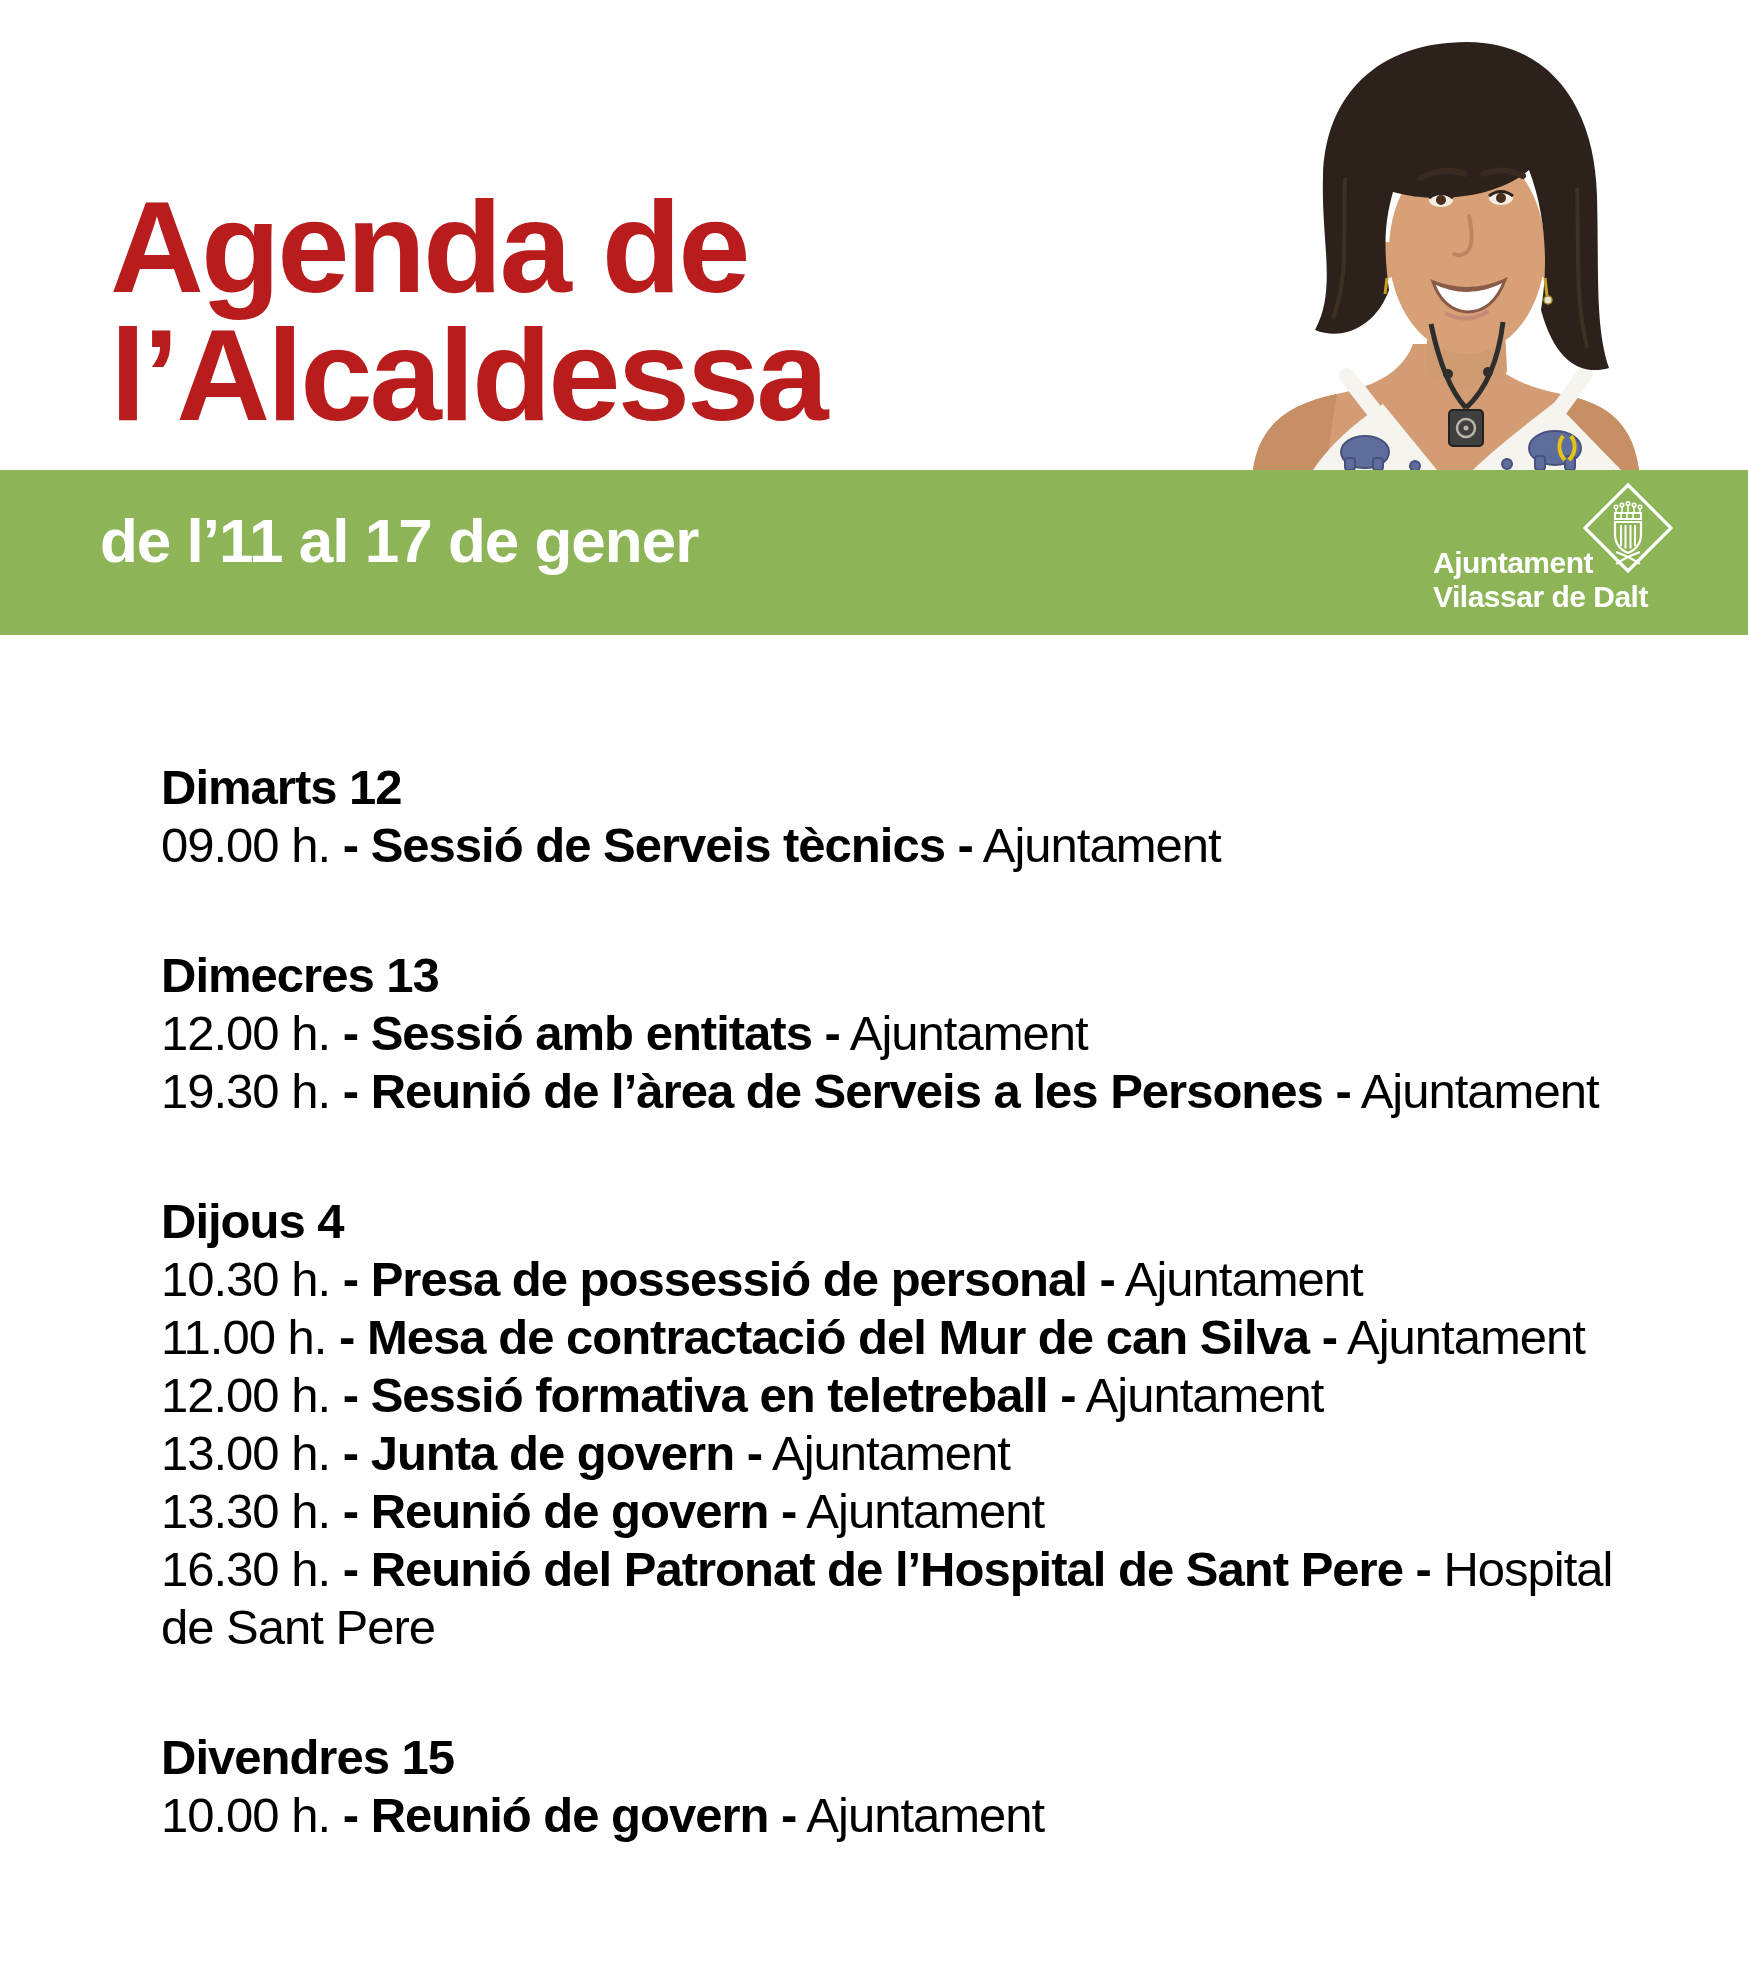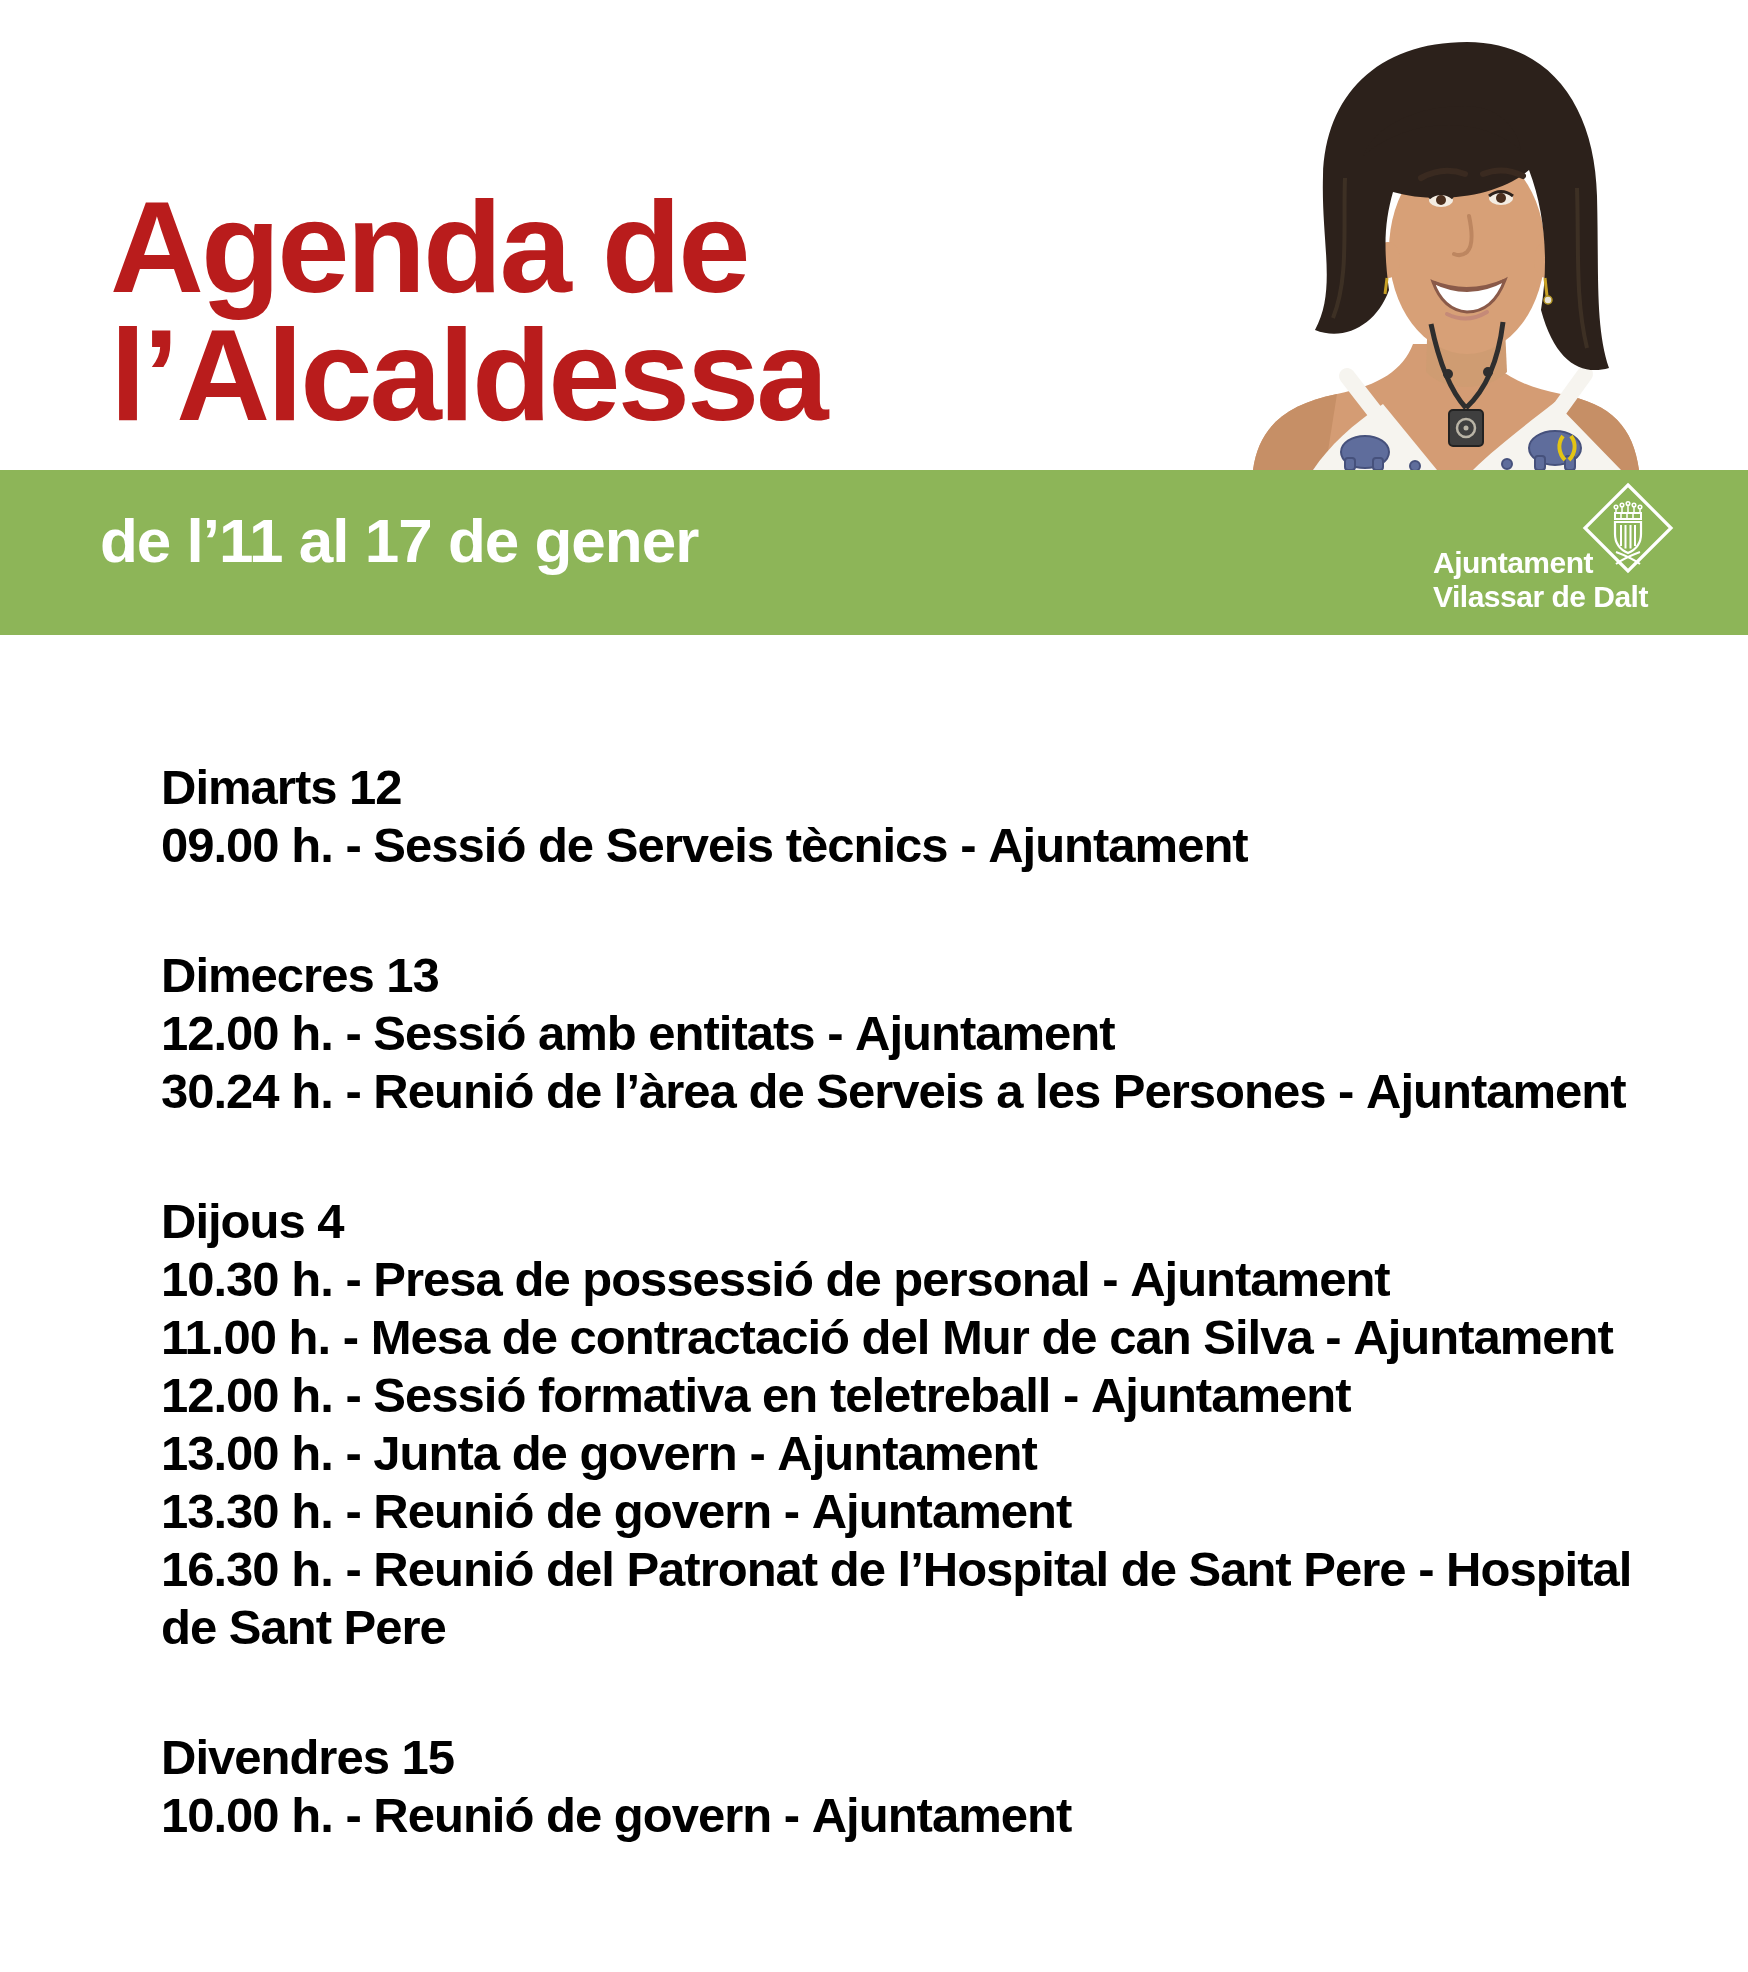--- a/index.html
+++ b/index.html
@@ -42,21 +42,21 @@
   .schedule{
     position:absolute;left:113px;top:758px;width:1480px;
     font-size:49px;line-height:58px;letter-spacing:-1px;z-index:2;margin-left:48px;
   }
   .schedule .day + .day{margin-top:72px;}
   .schedule h2.day-heading{
     margin:0;font-size:49px;line-height:58px;font-weight:bold;
   }
   .schedule p.event{margin:0;font-weight:normal;}
   .schedule .ev-title{font-weight:bold;}
-  .schedule .time,.schedule .loc{font-weight:bold;}
+  .schedule .time,.schedule .loc{font-weight:normal;}
 </style>
 </head>
 <body>
 
 <h1 class="main-title">
   <span>Agenda de</span><br>
   <span>l’Alcaldessa</span>
 </h1>
 
 <div class="portrait">
@@ -157,21 +157,21 @@
 </div>
 
 <div class="schedule">
     <section class="day">
       <h2 class="day-heading">Dimarts 12</h2>
       <p class="event"><span class="time">09.00 h.</span> <b class="ev-title">- Sessió de Serveis tècnics -</b> <span class="loc">Ajuntament</span></p>
     </section>
     <section class="day">
       <h2 class="day-heading">Dimecres 13</h2>
       <p class="event"><span class="time">12.00 h.</span> <b class="ev-title">- Sessió amb entitats -</b> <span class="loc">Ajuntament</span></p>
-      <p class="event"><span class="time">30.24 h.</span> <b class="ev-title">- Reunió de l’àrea de Serveis a les Persones -</b> <span class="loc">Ajuntament</span></p>
+      <p class="event"><span class="time">19.30 h.</span> <b class="ev-title">- Reunió de l’àrea de Serveis a les Persones -</b> <span class="loc">Ajuntament</span></p>
     </section>
     <section class="day">
       <h2 class="day-heading">Dijous 4</h2>
       <p class="event"><span class="time">10.30 h.</span> <b class="ev-title">- Presa de possessió de personal -</b> <span class="loc">Ajuntament</span></p>
       <p class="event"><span class="time">11.00 h.</span> <b class="ev-title">- Mesa de contractació del Mur de can Silva -</b> <span class="loc">Ajuntament</span></p>
       <p class="event"><span class="time">12.00 h.</span> <b class="ev-title">- Sessió formativa en teletreball -</b> <span class="loc">Ajuntament</span></p>
       <p class="event"><span class="time">13.00 h.</span> <b class="ev-title">- Junta de govern -</b> <span class="loc">Ajuntament</span></p>
       <p class="event"><span class="time">13.30 h.</span> <b class="ev-title">- Reunió de govern -</b> <span class="loc">Ajuntament</span></p>
       <p class="event"><span class="time">16.30 h.</span> <b class="ev-title">- Reunió del Patronat de l’Hospital de Sant Pere -</b> <span class="loc">Hospital de Sant Pere</span></p>
     </section>

